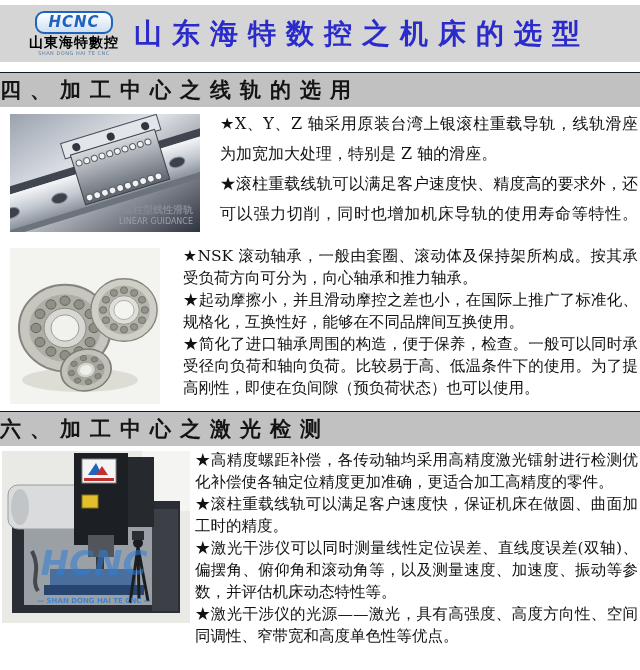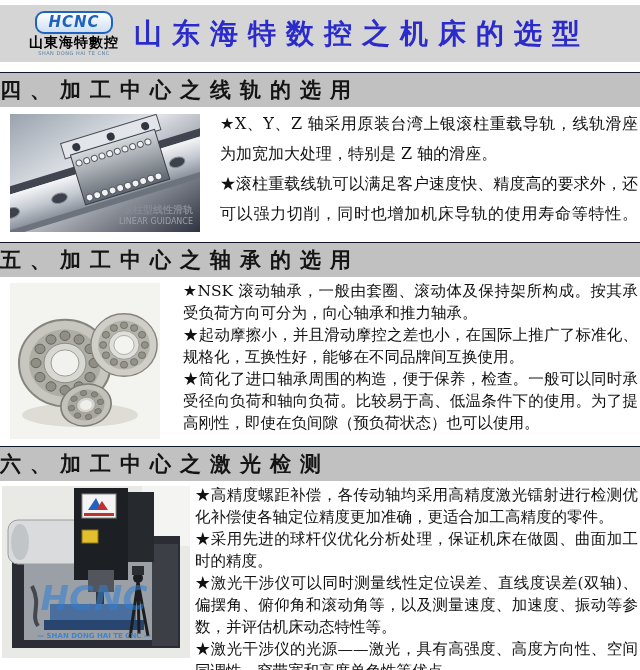--- a/index.html
+++ b/index.html
@@ -126,21 +126,20 @@
       <div class="bullets">
         <p>★X、Y、Z 轴采用原装台湾上银滚柱重载导轨，线轨滑座为加宽加大处理，特别是 Z 轴的滑座。</p>
         <p>★滚柱重载线轨可以满足客户速度快、精度高的要求外，还可以强力切削，同时也增加机床导轨的使用寿命等特性。</p>
       </div>
     </div>
   </div>
 
   <div class="gap4"></div>
 
   <div id="sec5">
-    <div class="sec-bar">五、加工中心之轴承的选用</div>
     <div class="sec-body">
       <svg class="photo" width="150" height="156" viewBox="0 0 150 156">
         <rect x="0" y="0" width="150" height="156" fill="#f3f3f0"></rect>
         <ellipse cx="70" cy="132" rx="58" ry="12" fill="#ddddd6"></ellipse>
 
         <g transform="translate(55 80) scale(1 0.94)">
           <circle r="46" fill="#c7c7c0" stroke="#85857d" stroke-width="2"></circle>
           <circle r="36" fill="#aeaea6"></circle>
           <g fill="#8f8f86" stroke="#64645c">
             <circle cx="29" cy="0" r="5"></circle>
@@ -242,20 +241,20 @@
         <path d="M136 96 L128 152 M136 96 L146 150 M136 96 L137 148" stroke="#1b1d20" stroke-width="3" fill="none"></path>
         <rect x="130" y="80" width="12" height="9" fill="#2b2e33"></rect>
 
         <path d="M30 100 C 40 120, 28 128, 36 140" stroke="#44484e" stroke-width="4" fill="none"></path>
 
         <text x="92" y="124" text-anchor="middle" font-size="34" font-weight="bold" font-style="italic" fill="#2f7fd6" opacity="0.55">HCNC</text>
         <text x="92" y="152" text-anchor="middle" font-size="7" font-weight="bold" fill="#2f7fd6" opacity="0.85">— SHAN DONG HAI TE CNC —</text>
       </svg>
       <div class="bullets">
         <p>★高精度螺距补偿，各传动轴均采用高精度激光镭射进行检测优化补偿使各轴定位精度更加准确，更适合加工高精度的零件。</p>
-        <p>★采用先进的球杆仪优化分析处理，保证机床在做圆、曲面加工时的精度。</p>
+        <p>★滚柱重载线轨可以满足客户速度快，保证机床在做圆、曲面加工时的精度。</p>
         <p>★激光干涉仪可以同时测量线性定位误差、直线度误差(双轴)、偏摆角、俯仰角和滚动角等，以及测量速度、加速度、振动等参数，并评估机床动态特性等。</p>
         <p>★激光干涉仪的光源——激光，具有高强度、高度方向性、空间同调性、窄带宽和高度单色性等优点。</p>
       </div>
     </div>
   </div>
 
 </div>
 
 </body></html>

